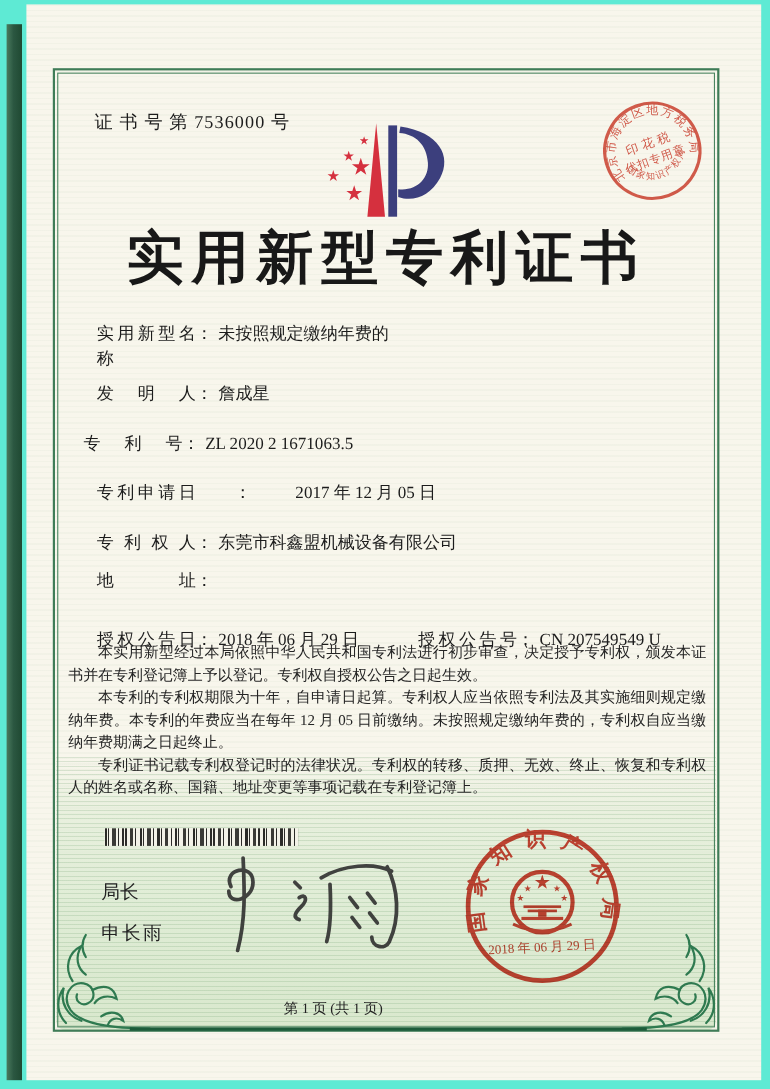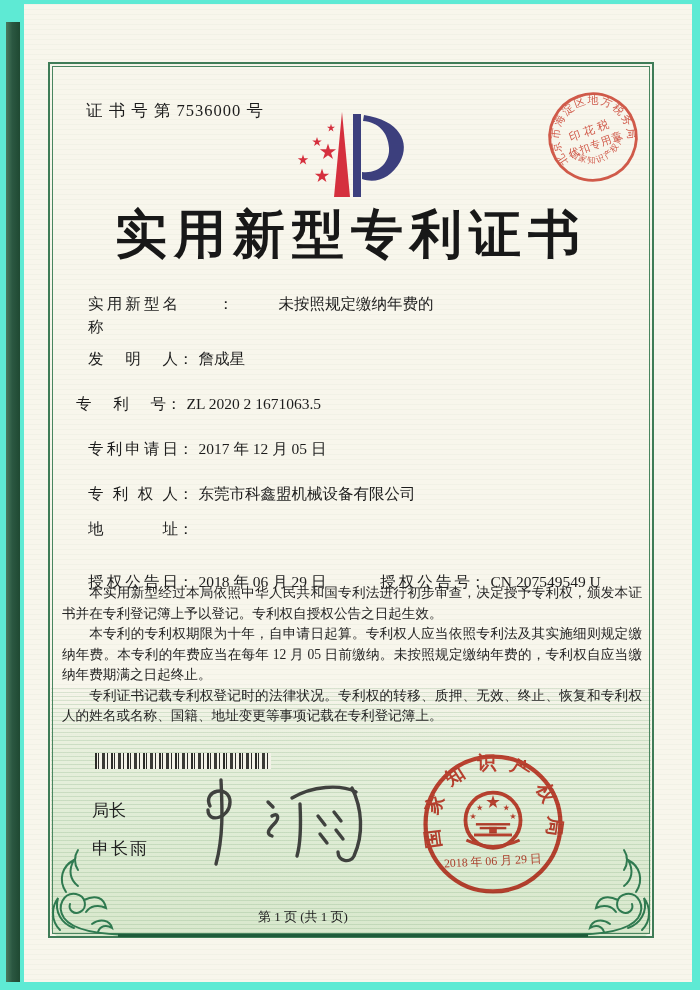--- a/index.html
+++ b/index.html
@@ -94,36 +94,36 @@
       <text font-size="9.5" letter-spacing="1.5">
         <textPath href="#taxBot" startOffset="50%" text-anchor="middle">国家知识产权局</textPath>
       </text>
       <text x="60" y="56" font-size="13" letter-spacing="4" text-anchor="middle">印花税</text>
       <text x="60" y="73" font-size="12" letter-spacing="1" text-anchor="middle">代扣专用章</text>
     </g>
   </svg>
 
   <div class="abs title">实用新型专利证书</div>
 
-  <div class="abs row" style="left:88px;top:292px;gap:40px;">
+  <div class="abs row" style="left:88px;top:292px;">
     <span class="lbl">实用新型名称</span>
       <span>：</span>
     <span class="val">未按照规定缴纳年费的</span>
   </div>
   <div class="abs row" style="left:88px;top:347px;">
     <span class="lbl">发明人</span>
       <span>：</span>
     <span class="val">詹成星</span>
   </div>
   <div class="abs row" style="left:76px;top:392px;">
     <span class="lbl">专利号</span>
       <span>：</span>
     <span class="val">ZL 2020 2 1671063.5</span>
   </div>
-  <div class="abs row" style="left:88px;top:437px;">
+  <div class="abs row" style="left:88px;top:437px;gap:35px;">
     <span class="lbl">专利申请日</span>
       <span>：</span>
     <span class="val">2017 年 12 月 05 日</span>
   </div>
   <div class="abs row" style="left:88px;top:482px;">
     <span class="lbl">专利权人</span>
       <span>：</span>
     <span class="val">东莞市科鑫盟机械设备有限公司</span>
   </div>
   <div class="abs row" style="left:88px;top:517px;">

